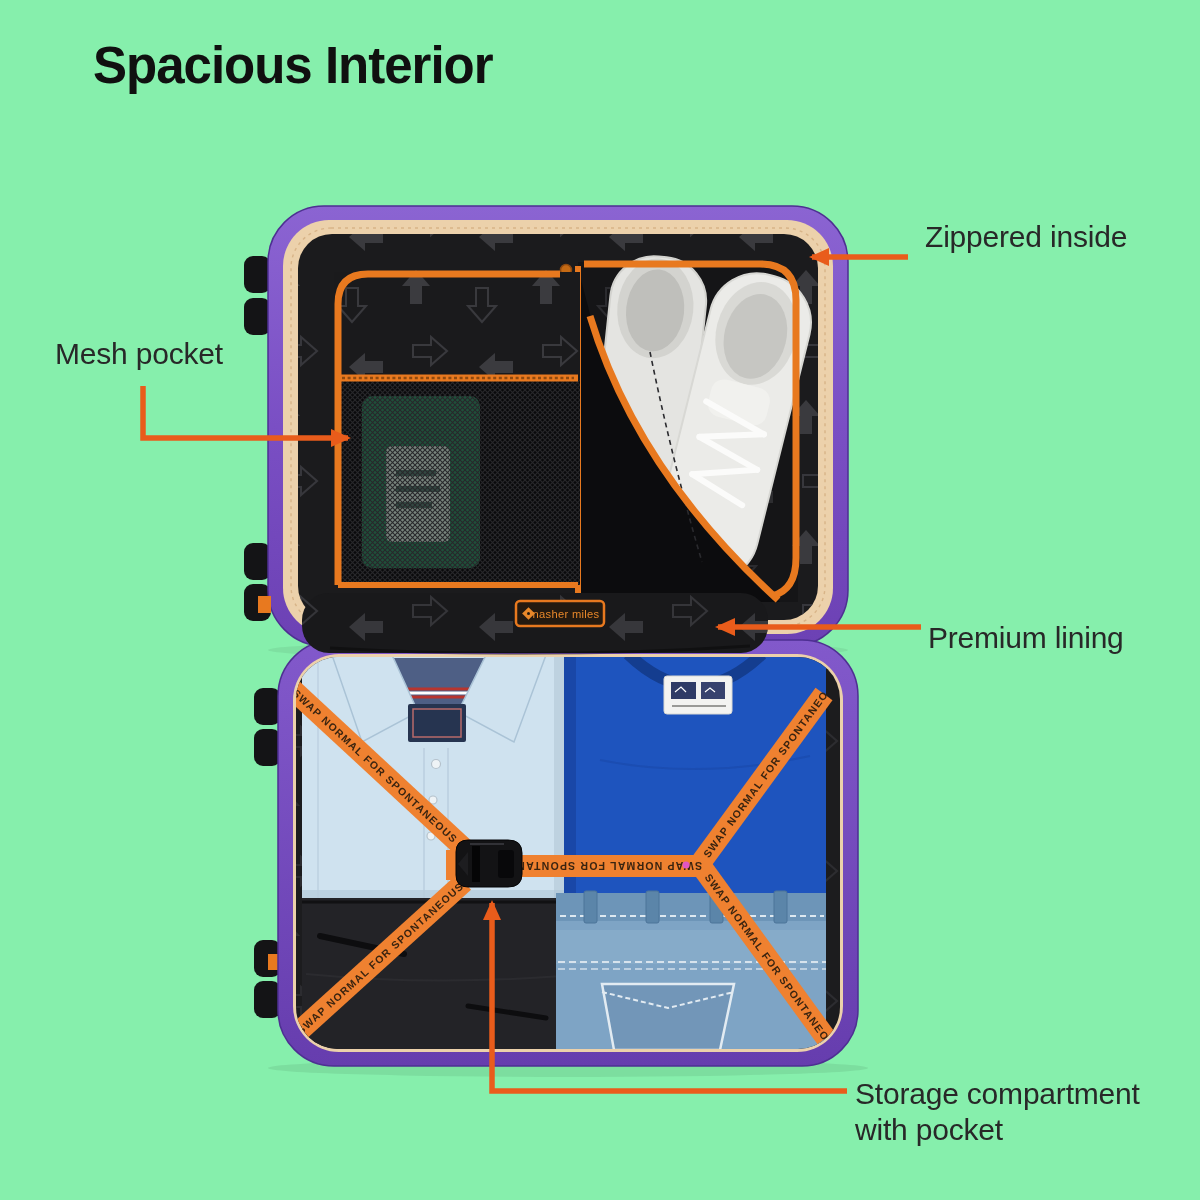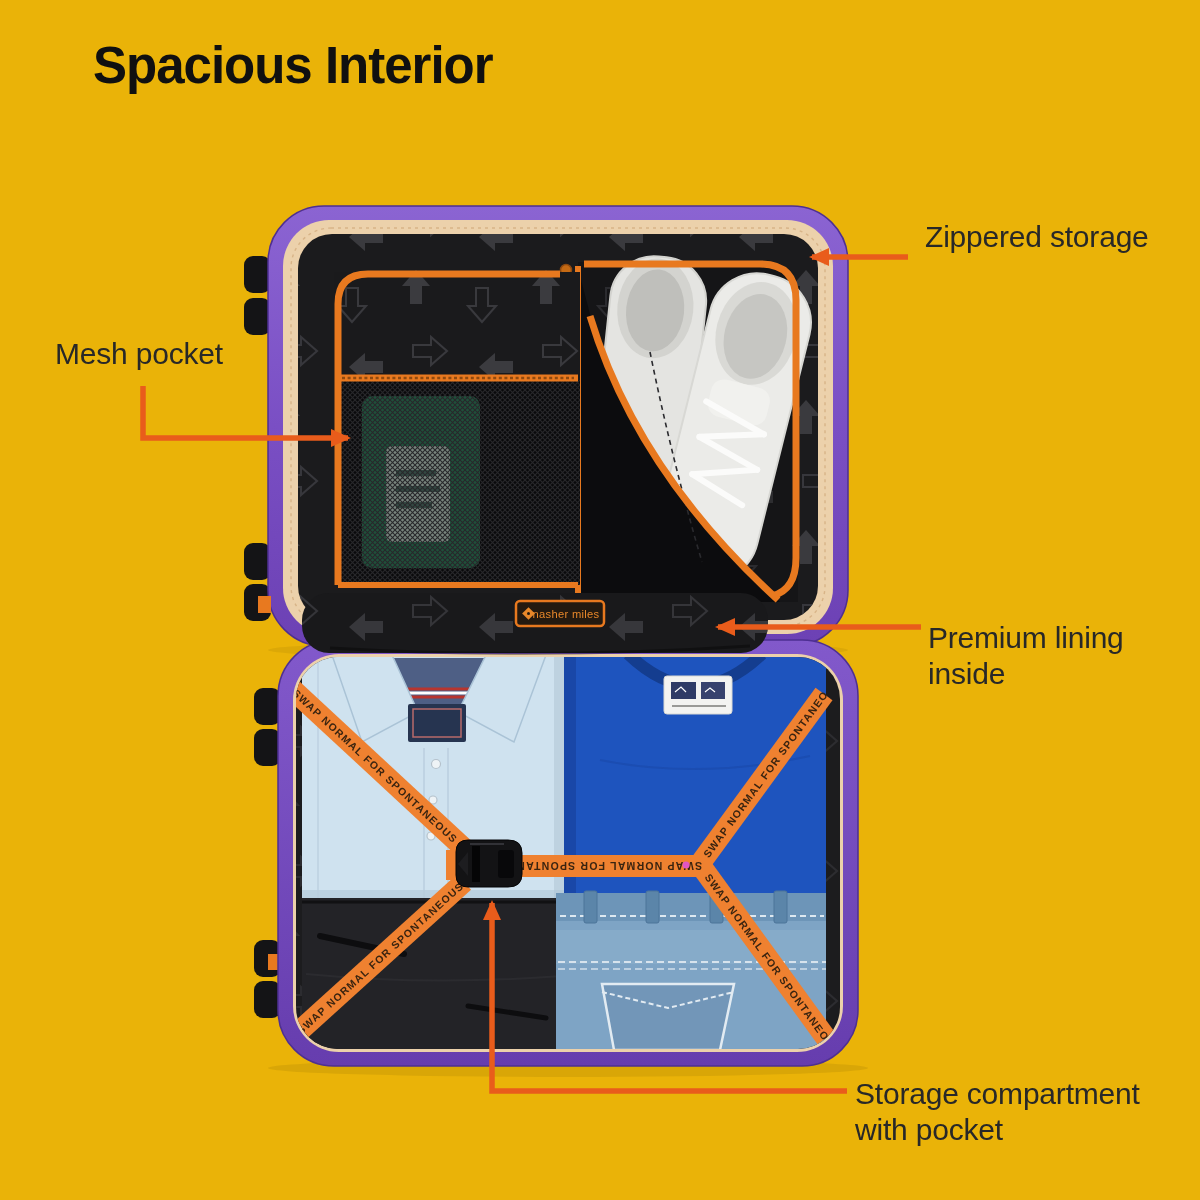--- a/index.html
+++ b/index.html
@@ -1,17 +1,17 @@
 <!DOCTYPE html>
 <html style="--accent-orange: #E95C1B; --zipper-orange: #E8791F; --strap-orange: #EF8130; --shell-purple: #7B51C6; --shell-purple-dark: #5E3AA3; --trim-beige: #ECD1AB; --lining-black: #1B1B1D; --shirt-blue: #CFE2EF; --tshirt-blue: #1E54BE; --jeans-blue: #7EA4C5; --trouser-black: #232327; --package-green: #2E7C59; --label-text: #282828;"><head>
 <meta charset="utf-8">
 <style>
   html,body{margin:0;padding:0;background:#fff;}
   body{width:1200px;height:1200px;overflow:hidden;font-family:"Liberation Sans",sans-serif;}
-  .stage{position:relative;width:1200px;height:1200px;background:#eab308;}
+  .stage{position:relative;width:1200px;height:1200px;background:#86efac;}
   .title{position:absolute;left:93px;top:36px;font-size:51px;font-weight:700;color:#101010;letter-spacing:-1px;}
   .callout{position:absolute;font-size:30px;line-height:36px;color:var(--label-text,#282828);letter-spacing:-0.2px;}
   svg.scene{position:absolute;left:0;top:0;}
   
   .f-accent{fill:var(--accent-orange,#E95C1B);}
   .s-accent{stroke:var(--accent-orange,#E95C1B);}
   .s-zip{stroke:var(--zipper-orange,#E8791F);}
   .f-zip{fill:var(--zipper-orange,#E8791F);}
   .s-strap{stroke:var(--strap-orange,#EF8130);}
   .f-strap{fill:var(--strap-orange,#EF8130);}
@@ -249,27 +249,26 @@
 
     <g fill="none" stroke-width="5.5">
       <path d="M908,257 H812" class="s-accent" marker-end="url(#ah)"></path>
       <path d="M143,386 V438 H348" class="s-accent" marker-end="url(#ah)"></path>
       <path d="M921,627 H718" class="s-accent" marker-end="url(#ah)"></path>
       <path d="M847,1091 H492 V903" class="s-accent" marker-end="url(#ah)"></path>
     </g>
   </svg>
 
   <div class="callout" style="left:925px;top:219px;">
-    <div>Zippered storage</div>
+    <div>Zippered inside</div>
   </div>
   <div class="callout" style="left:55px;top:336px;">
     <div>Mesh pocket</div>
   </div>
   <div class="callout" style="left:928px;top:620px;">
     <div>Premium lining</div>
-    <div>inside</div>
   </div>
   <div class="callout" style="left:855px;top:1060px;margin-top:16px;">
     <div>Storage compartment</div>
     <div>with pocket</div>
   </div>
 
 </div>
 
 </body></html>

